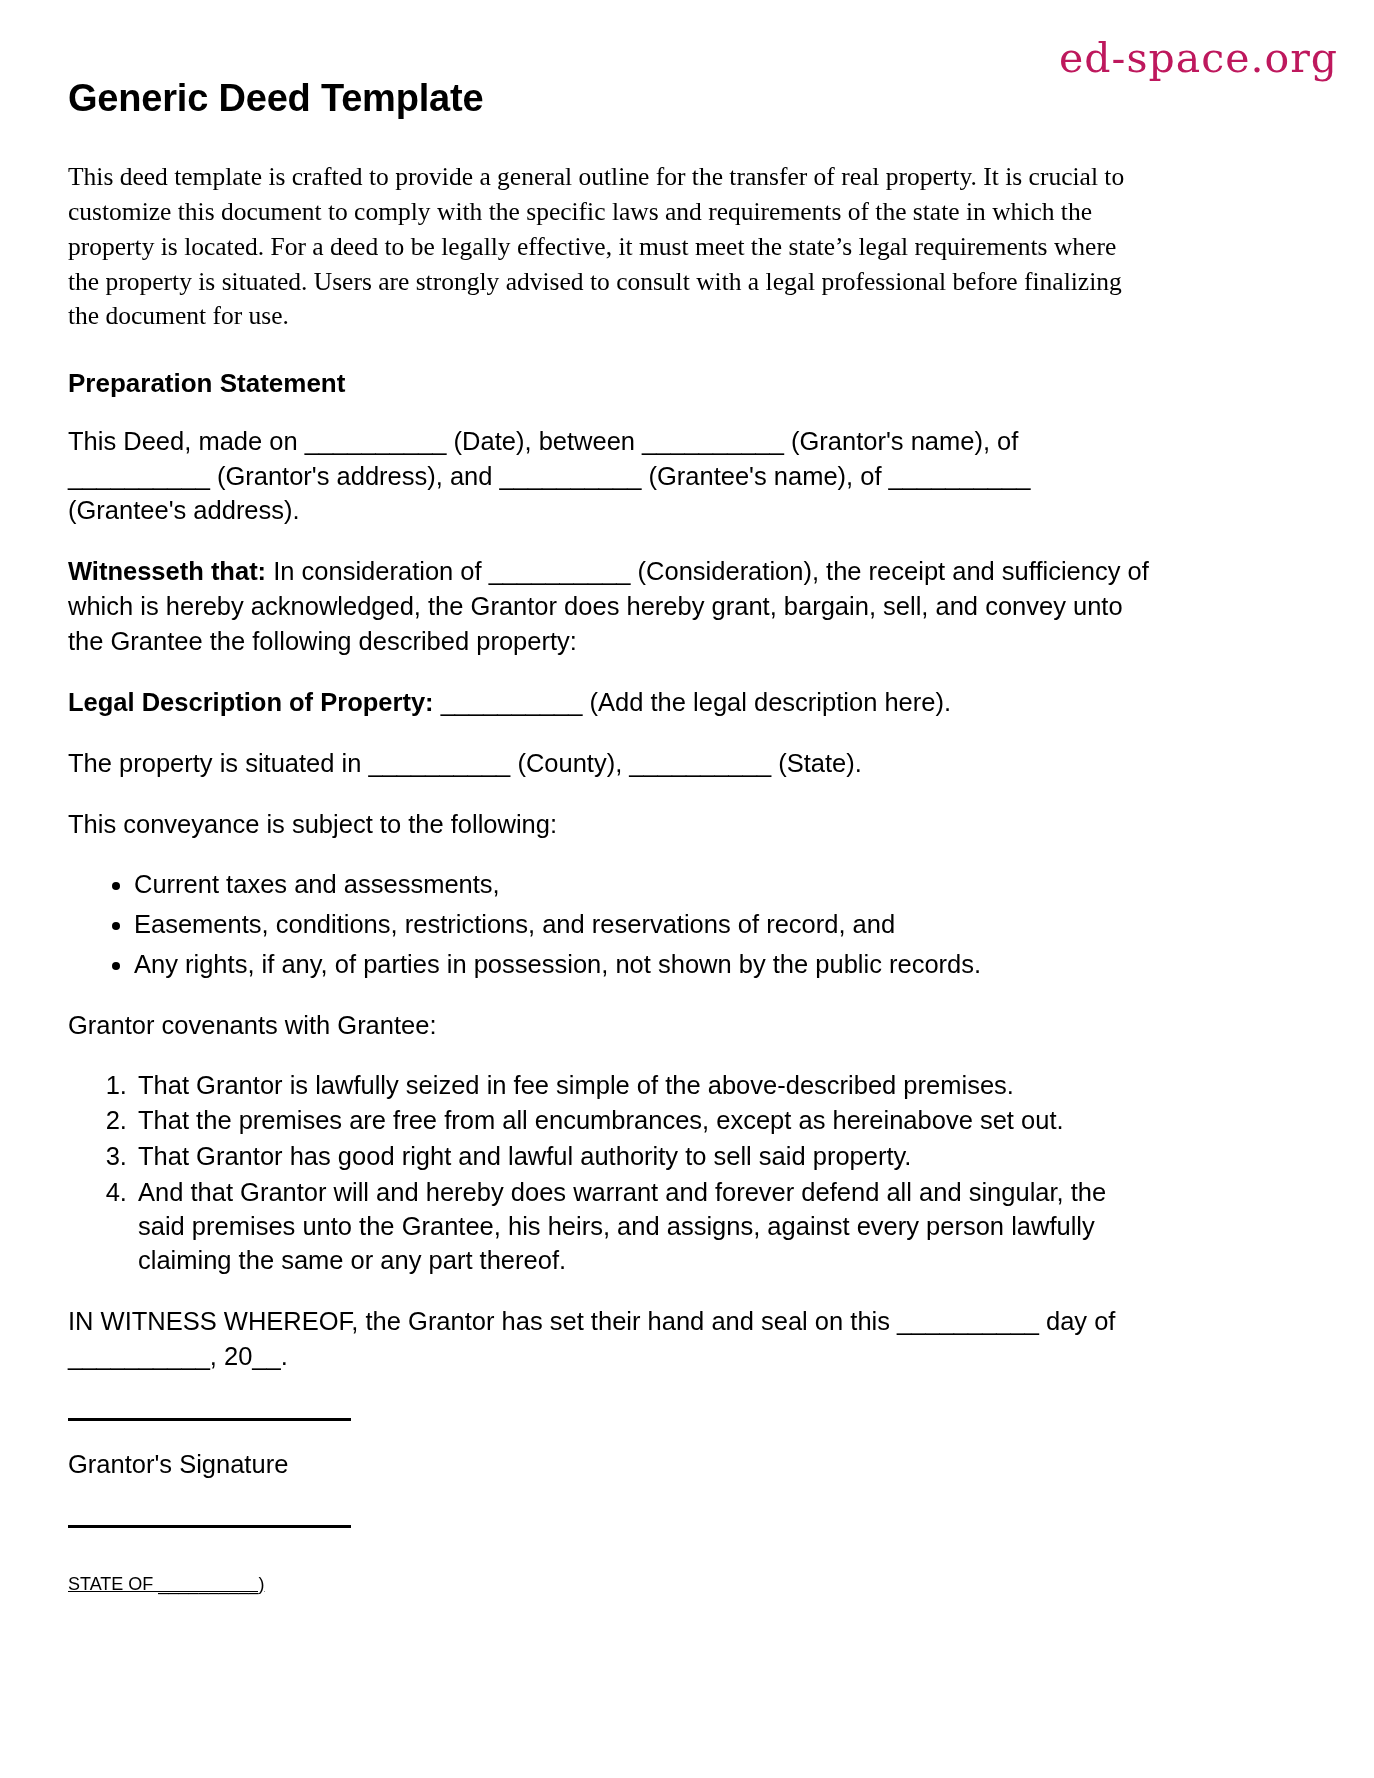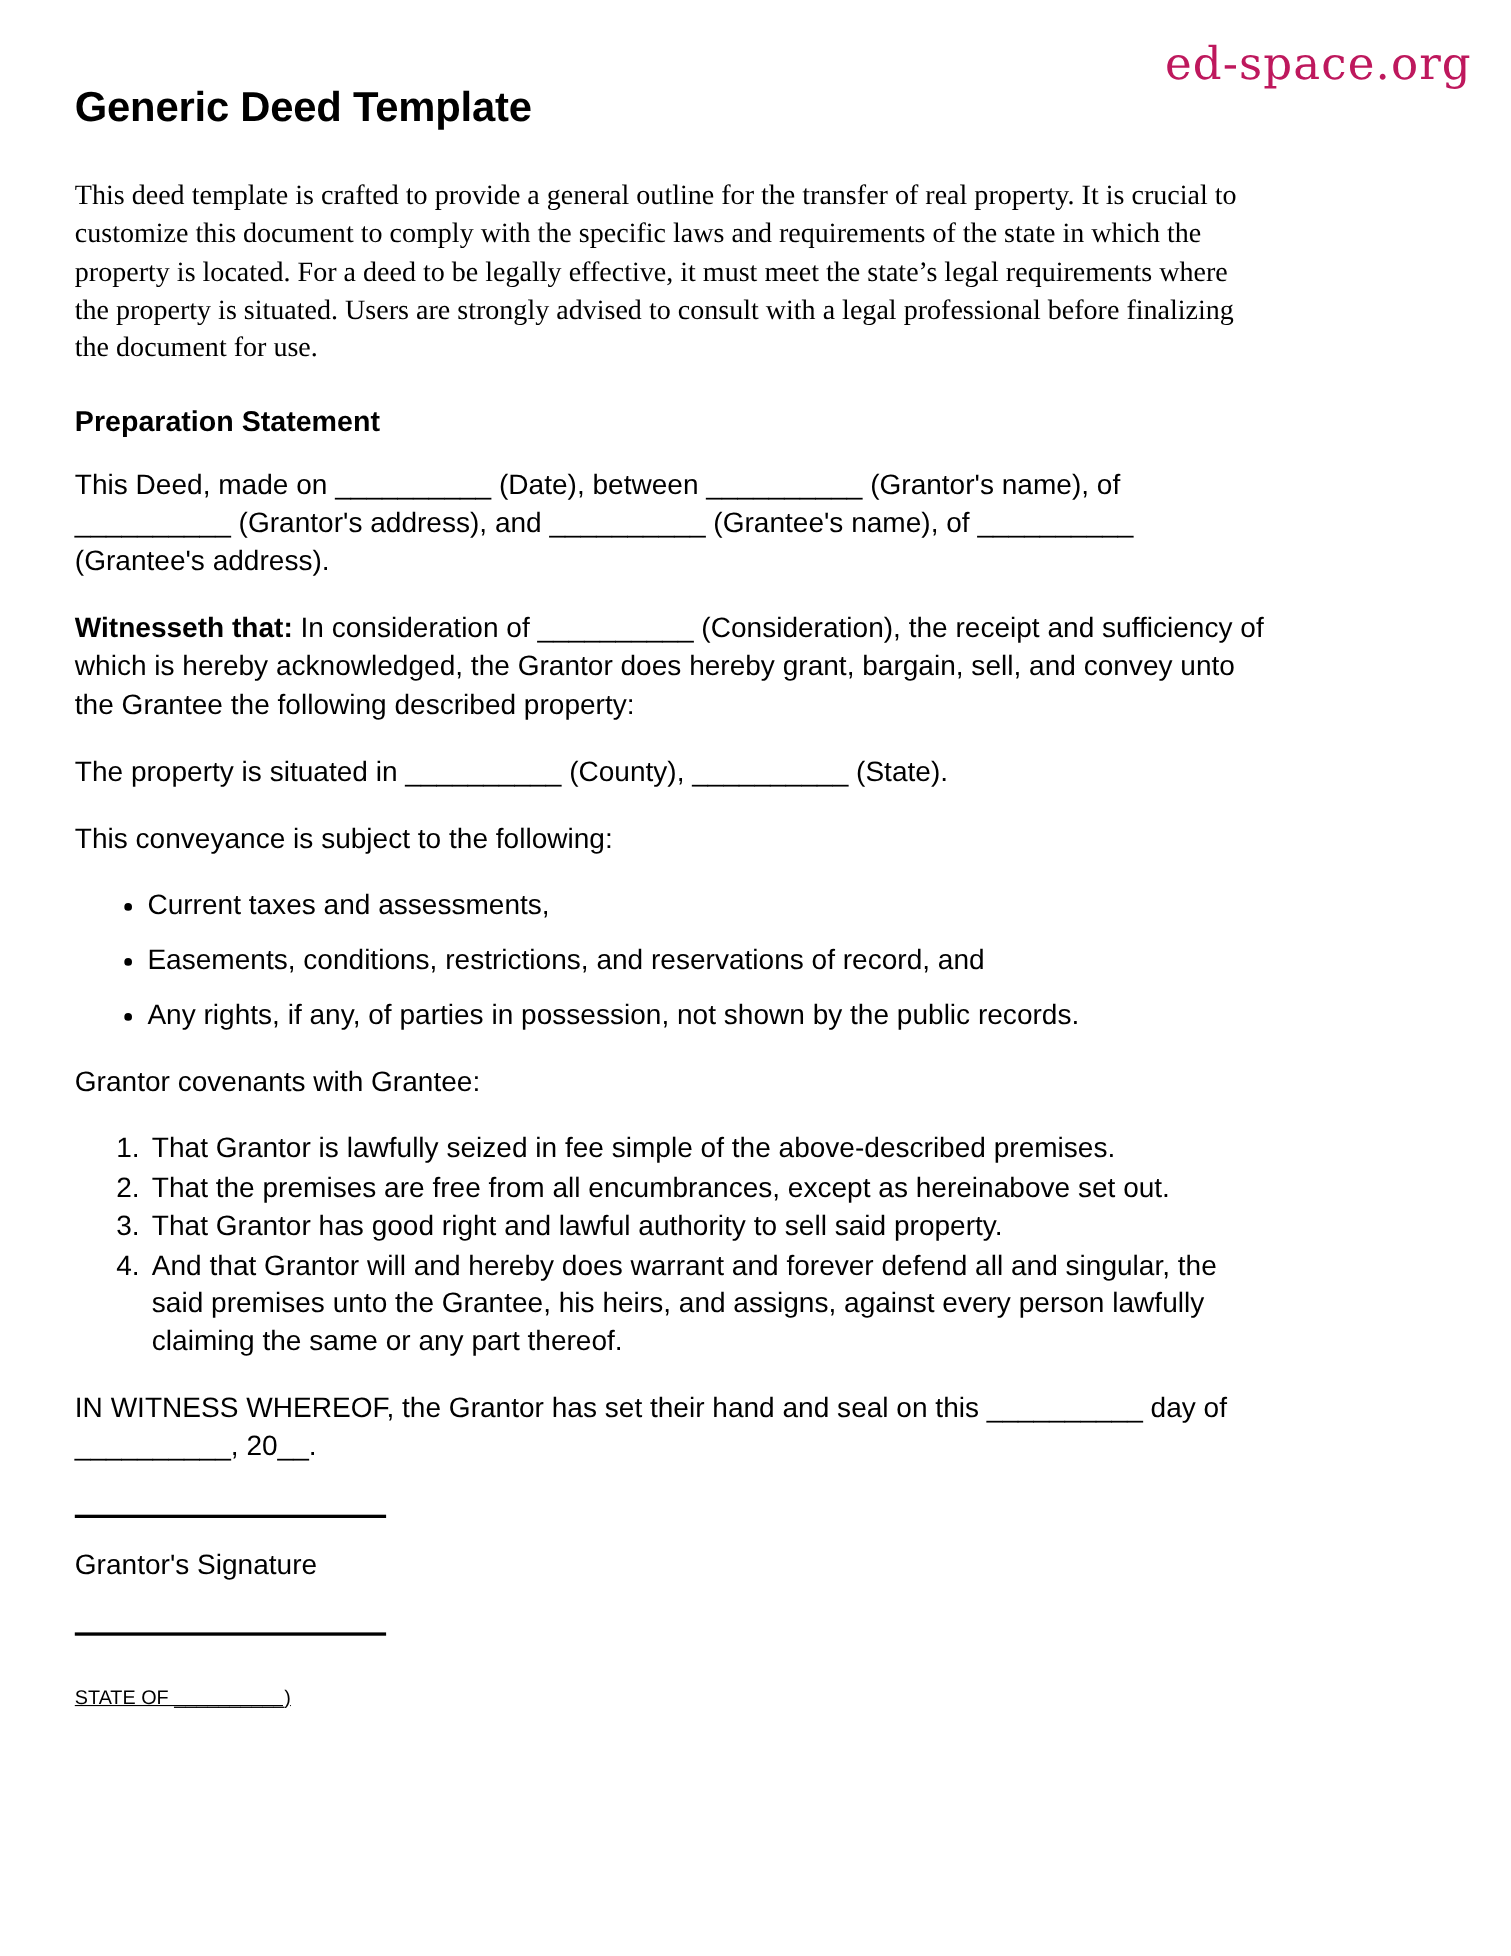--- a/index.html
+++ b/index.html
@@ -64,21 +64,21 @@
     font-weight: bold;
   }
   ul.bullets {
     margin: 0 0 26px 0;
     padding-left: 66px;
     list-style: disc;
   }
   ul.bullets li {
     font-size: 25.5px;
     line-height: 1.33;
-    margin: 16px 0 2px 0;
+    margin: 6px 0 2px 0;
   }
   ol.numbered {
     margin: 0 0 26px 0;
     padding-left: 66px;
     list-style: decimal;
   }
   ol.numbered li {
     font-size: 25.5px;
     line-height: 1.33;
     margin: 0 0 2px 0;
@@ -116,20 +116,23 @@
     <p class="para intro">This deed template is crafted to provide a general outline for the transfer of real property. It is crucial to customize this document to comply with the specific laws and requirements of the state in which the property is located. For a deed to be legally effective, it must meet the state’s legal requirements where the property is situated. Users are strongly advised to consult with a legal professional before finalizing the document for use.</p>
 
     <h2 class="section">Preparation Statement</h2>
 
     <p class="para">This Deed, made on __________ (Date), between __________ (Grantor's name), of __________ (Grantor's address), and __________ (Grantee's name), of __________ (Grantee's address).</p>
 
     <p class="para">
       <b class="lead">Witnesseth that:</b><span> In consideration of __________ (Consideration), the receipt and sufficiency of which is hereby acknowledged, the Grantor does hereby grant, bargain, sell, and convey unto the Grantee the following described property:</span>
     </p>
 
+    <p class="para">
+      <b class="lead">Legal Description of Property:</b><span> __________ (Add the legal description here).</span>
+    </p>
 
     <p class="para">The property is situated in __________ (County), __________ (State).</p>
 
     <p class="para">This conveyance is subject to the following:</p>
 
     <ul class="bullets">
       <li>Current taxes and assessments,</li>
       <li>Easements, conditions, restrictions, and reservations of record, and</li>
       <li>Any rights, if any, of parties in possession, not shown by the public records.</li>
     </ul>

